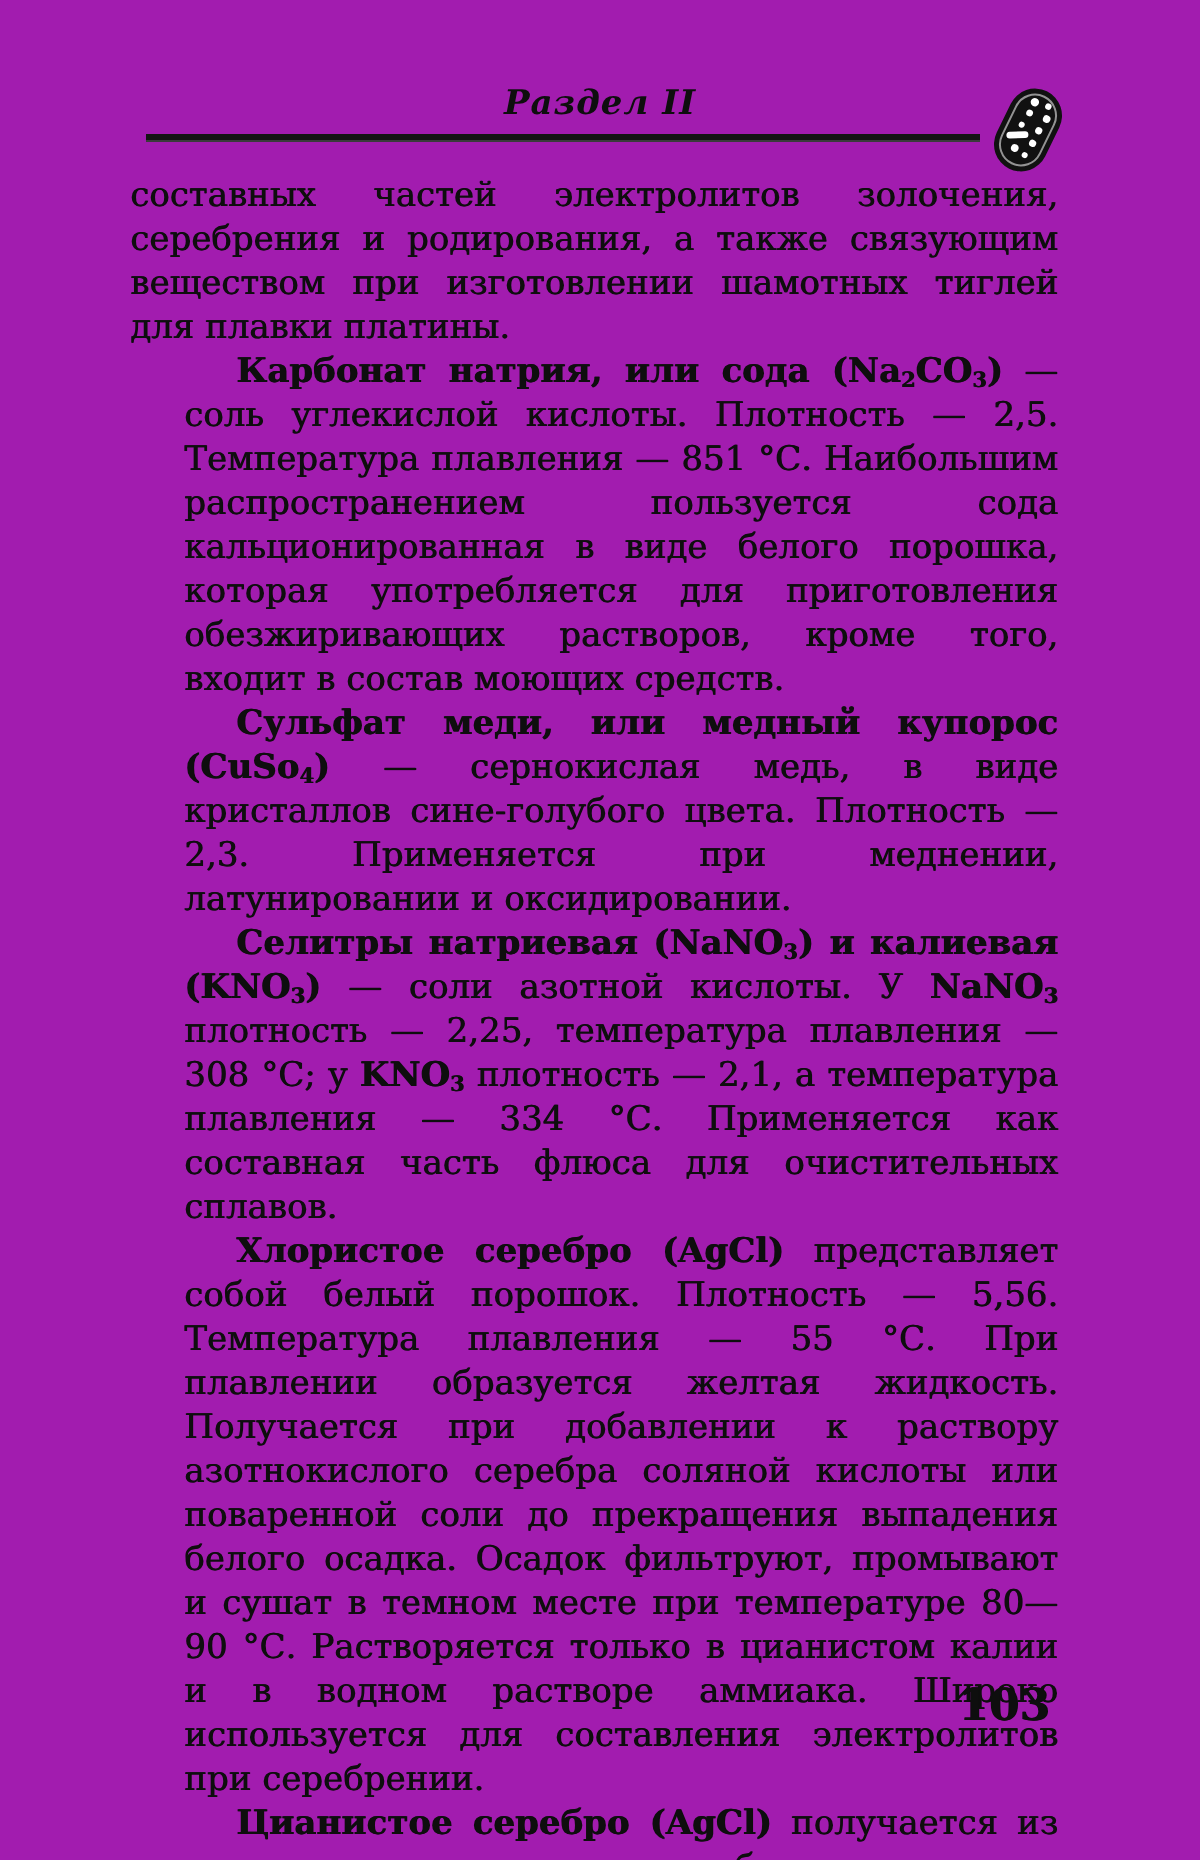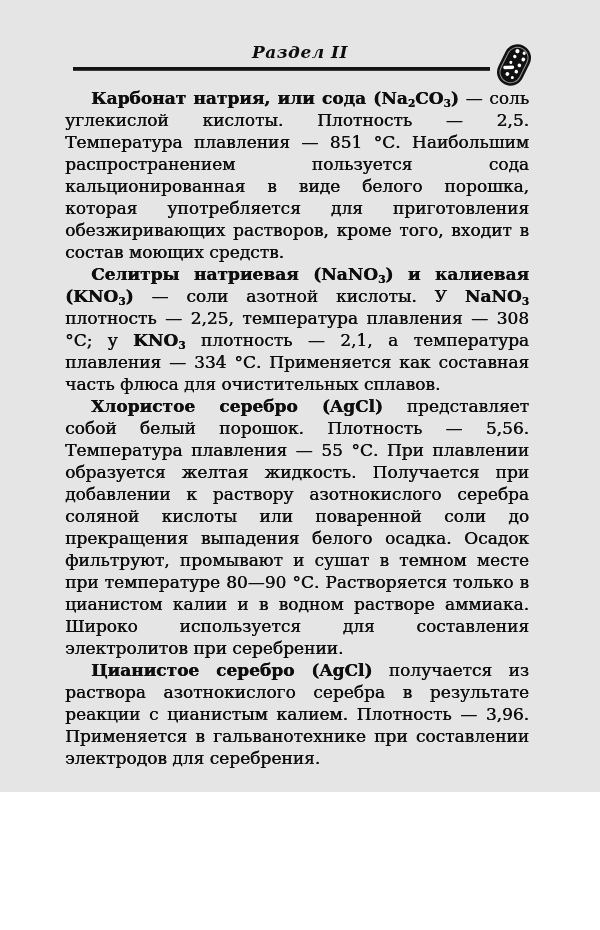--- a/index.html
+++ b/index.html
@@ -5,22 +5,22 @@
   html, body { margin: 0; padding: 0; }
   body {
     width: 600px; height: 930px;
     background: #ffffff;
     font-family: "DejaVu Serif", serif;
     color: #0e0e0e;
     -webkit-font-smoothing: antialiased;
   }
   .page {
     position: relative;
-    width: 600px; height: 792px;
-    background: #e5e5e5;
+    width: 600px; height: 930px;
+    background: #a21caf;
     overflow: hidden;
   }
   .section-title {
     position: absolute;
     top: 42px; left: 0; width: 600px;
     text-align: center;
     font-weight: bold;
     font-style: italic;
     font-size: 17px;
     letter-spacing: 0.5px;
@@ -45,21 +45,21 @@
     font-size: 17px;
     line-height: 22px;
     text-align: justify;
     text-justify: inter-word;
   }
   .body-text p {
     margin: 0;
     
     text-shadow: 0.4px 0 0 currentColor;
   }
-  .body-text p.indent { text-indent: 26px; }
+  .body-text p.indent { text-indent: 26px; margin-left: 27px; }
   .bold { font-weight: bold; }
   sub {
     font-size: 0.62em;
     line-height: 0;
     vertical-align: -0.25em;
   }
   .page-number {
     position: absolute;
     top: 840px;
     left: 0; width: 525px;
@@ -89,21 +89,23 @@
       <circle cx="20" cy="21" r="1.8" fill="#ffffff"></circle>
       <circle cx="11" cy="22" r="1.5" fill="#ffffff"></circle>
       <rect x="6" y="26" width="11" height="3.4" rx="1.7" fill="#ffffff" transform="rotate(-28 11 28)"></rect>
       <circle cx="20" cy="28" r="1.8" fill="#ffffff"></circle>
       <circle cx="13" cy="34" r="1.9" fill="#ffffff"></circle>
       <circle cx="19" cy="35" r="1.5" fill="#ffffff"></circle>
     </svg>
   </div>
 
   <div class="body-text">
+      <p><span>составных частей электролитов золочения, серебрения и родирования, а также связующим веществом при изготовлении шамотных тиглей для плавки платины.</span></p>
       <p class="indent"><span class="bold">Карбонат натрия, или сода (Na</span><sub class="bold">2</sub><span class="bold">CO</span><sub class="bold">3</sub><span class="bold">)</span><span> — соль углекислой кислоты. Плотность — 2,5. Температура плавления — 851 °С. Наибольшим распространением пользуется сода кальционированная в виде белого порошка, которая употребляется для приготовления обезжиривающих растворов, кроме того, входит в состав моющих средств.</span></p>
+      <p class="indent"><span class="bold">Сульфат меди, или медный купорос (CuSo</span><sub class="bold">4</sub><span class="bold">)</span><span> — сернокислая медь, в виде кристаллов сине-голубого цвета. Плотность — 2,3. Применяется при меднении, латунировании и оксидировании.</span></p>
       <p class="indent"><span class="bold">Селитры натриевая (NaNO</span><sub class="bold">3</sub><span class="bold">) и калиевая (KNO</span><sub class="bold">3</sub><span class="bold">)</span><span> — соли азотной кислоты. У </span><span class="bold">NaNO</span><sub class="bold">3</sub><span> плотность — 2,25, температура плавления — 308 °С; у </span><span class="bold">KNO</span><sub class="bold">3</sub><span> плотность — 2,1, а температура плавления — 334 °С. Применяется как составная часть флюса для очистительных сплавов.</span></p>
       <p class="indent"><span class="bold">Хлористое серебро (AgCl)</span><span> представляет собой белый порошок. Плотность — 5,56. Температура плавления — 55 °С. При плавлении образуется желтая жидкость. Получается при добавлении к раствору азотнокислого серебра соляной кислоты или поваренной соли до прекращения выпадения белого осадка. Осадок фильтруют, промывают и сушат в темном месте при температуре 80—90 °С. Растворяется только в цианистом калии и в водном растворе аммиака. Широко используется для составления электролитов при серебрении.</span></p>
       <p class="indent"><span class="bold">Цианистое серебро (AgCl)</span><span> получается из раствора азотнокислого серебра в результате реакции с цианистым калием. Плотность — 3,96. Применяется в гальванотехнике при составлении электродов для серебрения.</span></p>
     </div>
 
   <div class="page-number">103</div>
 
 </div>
 
 </body></html>

